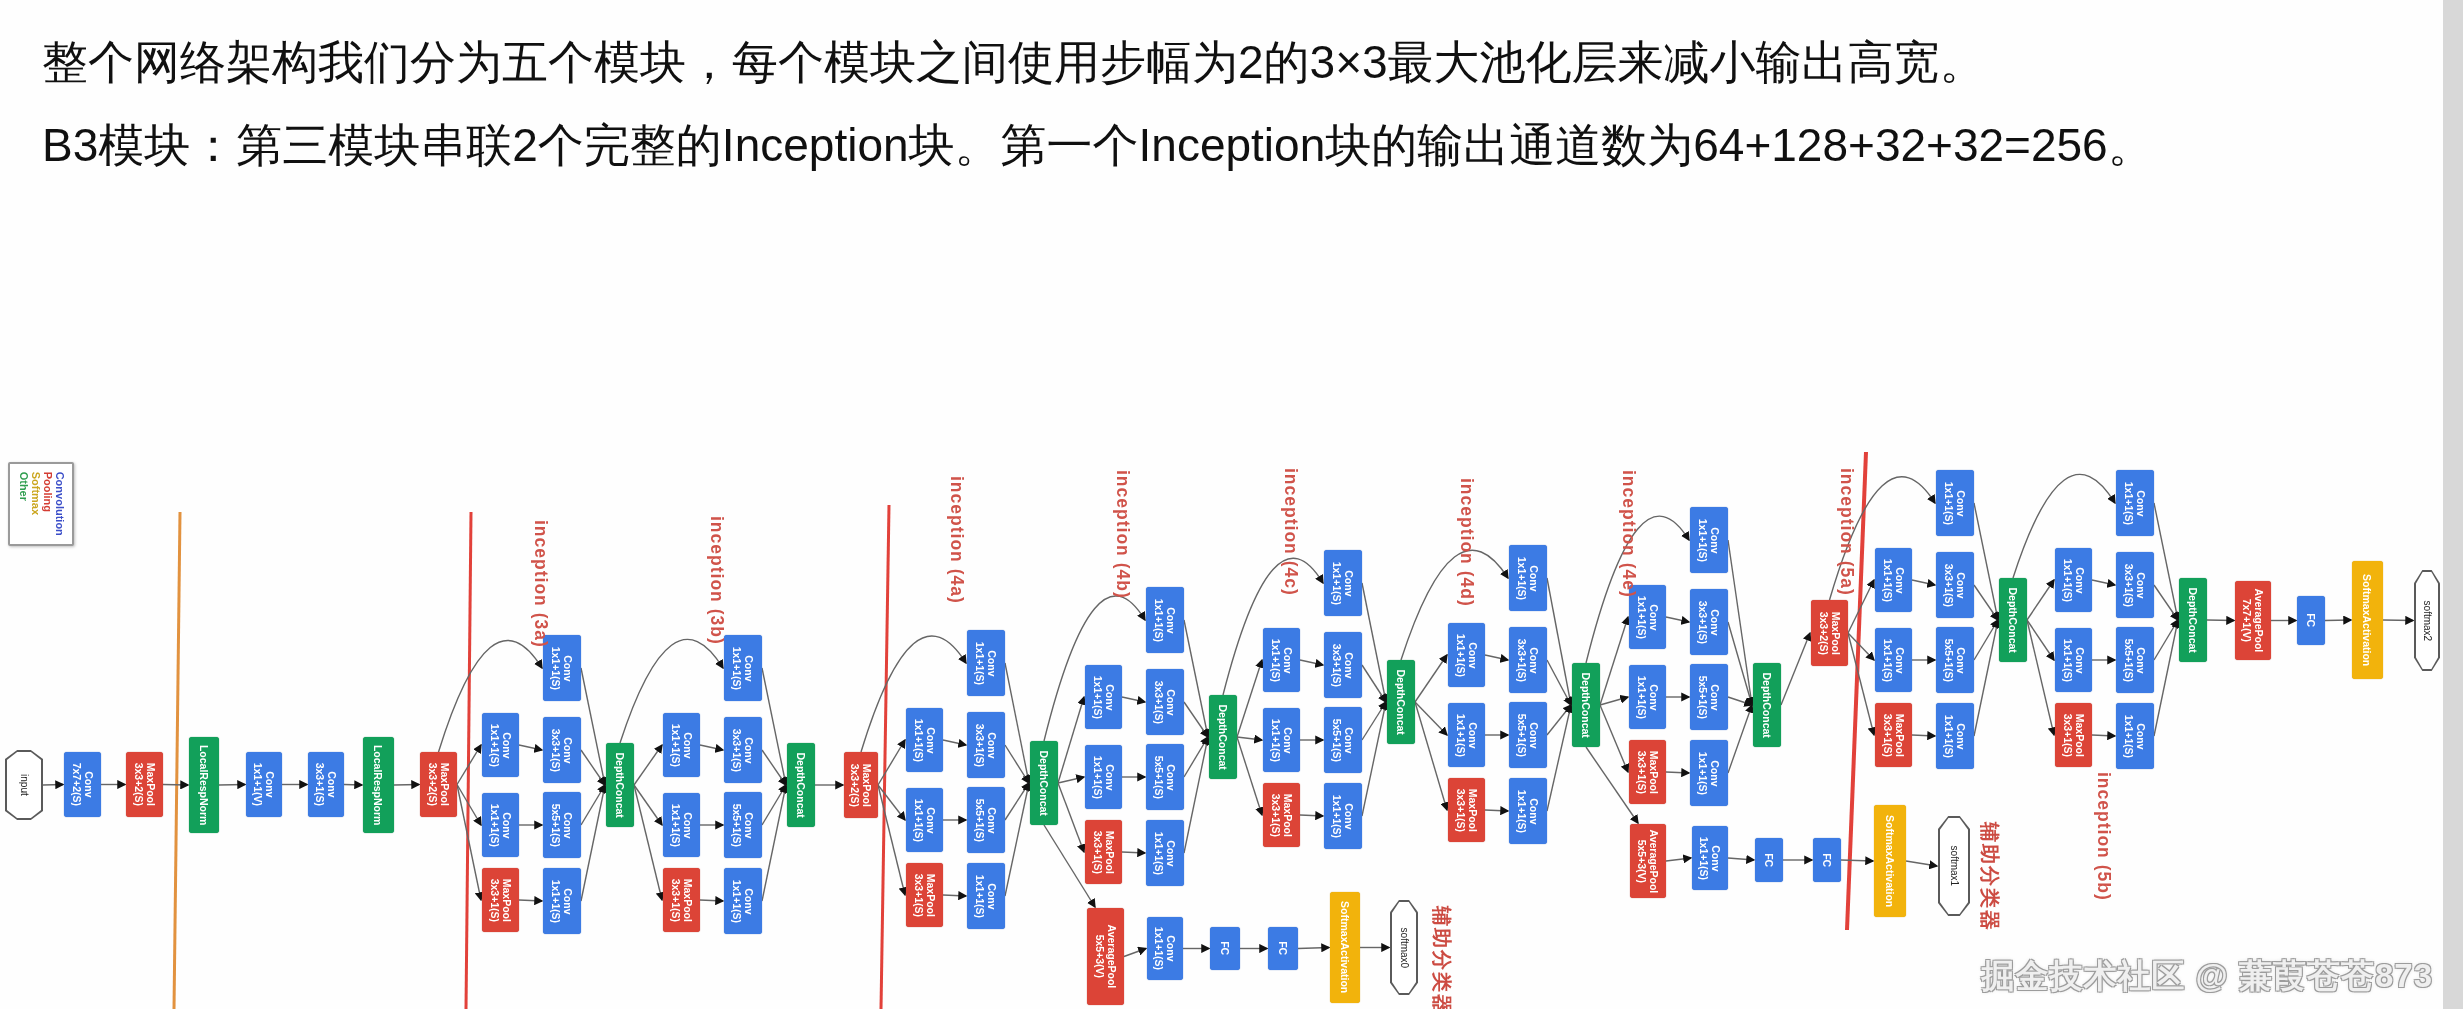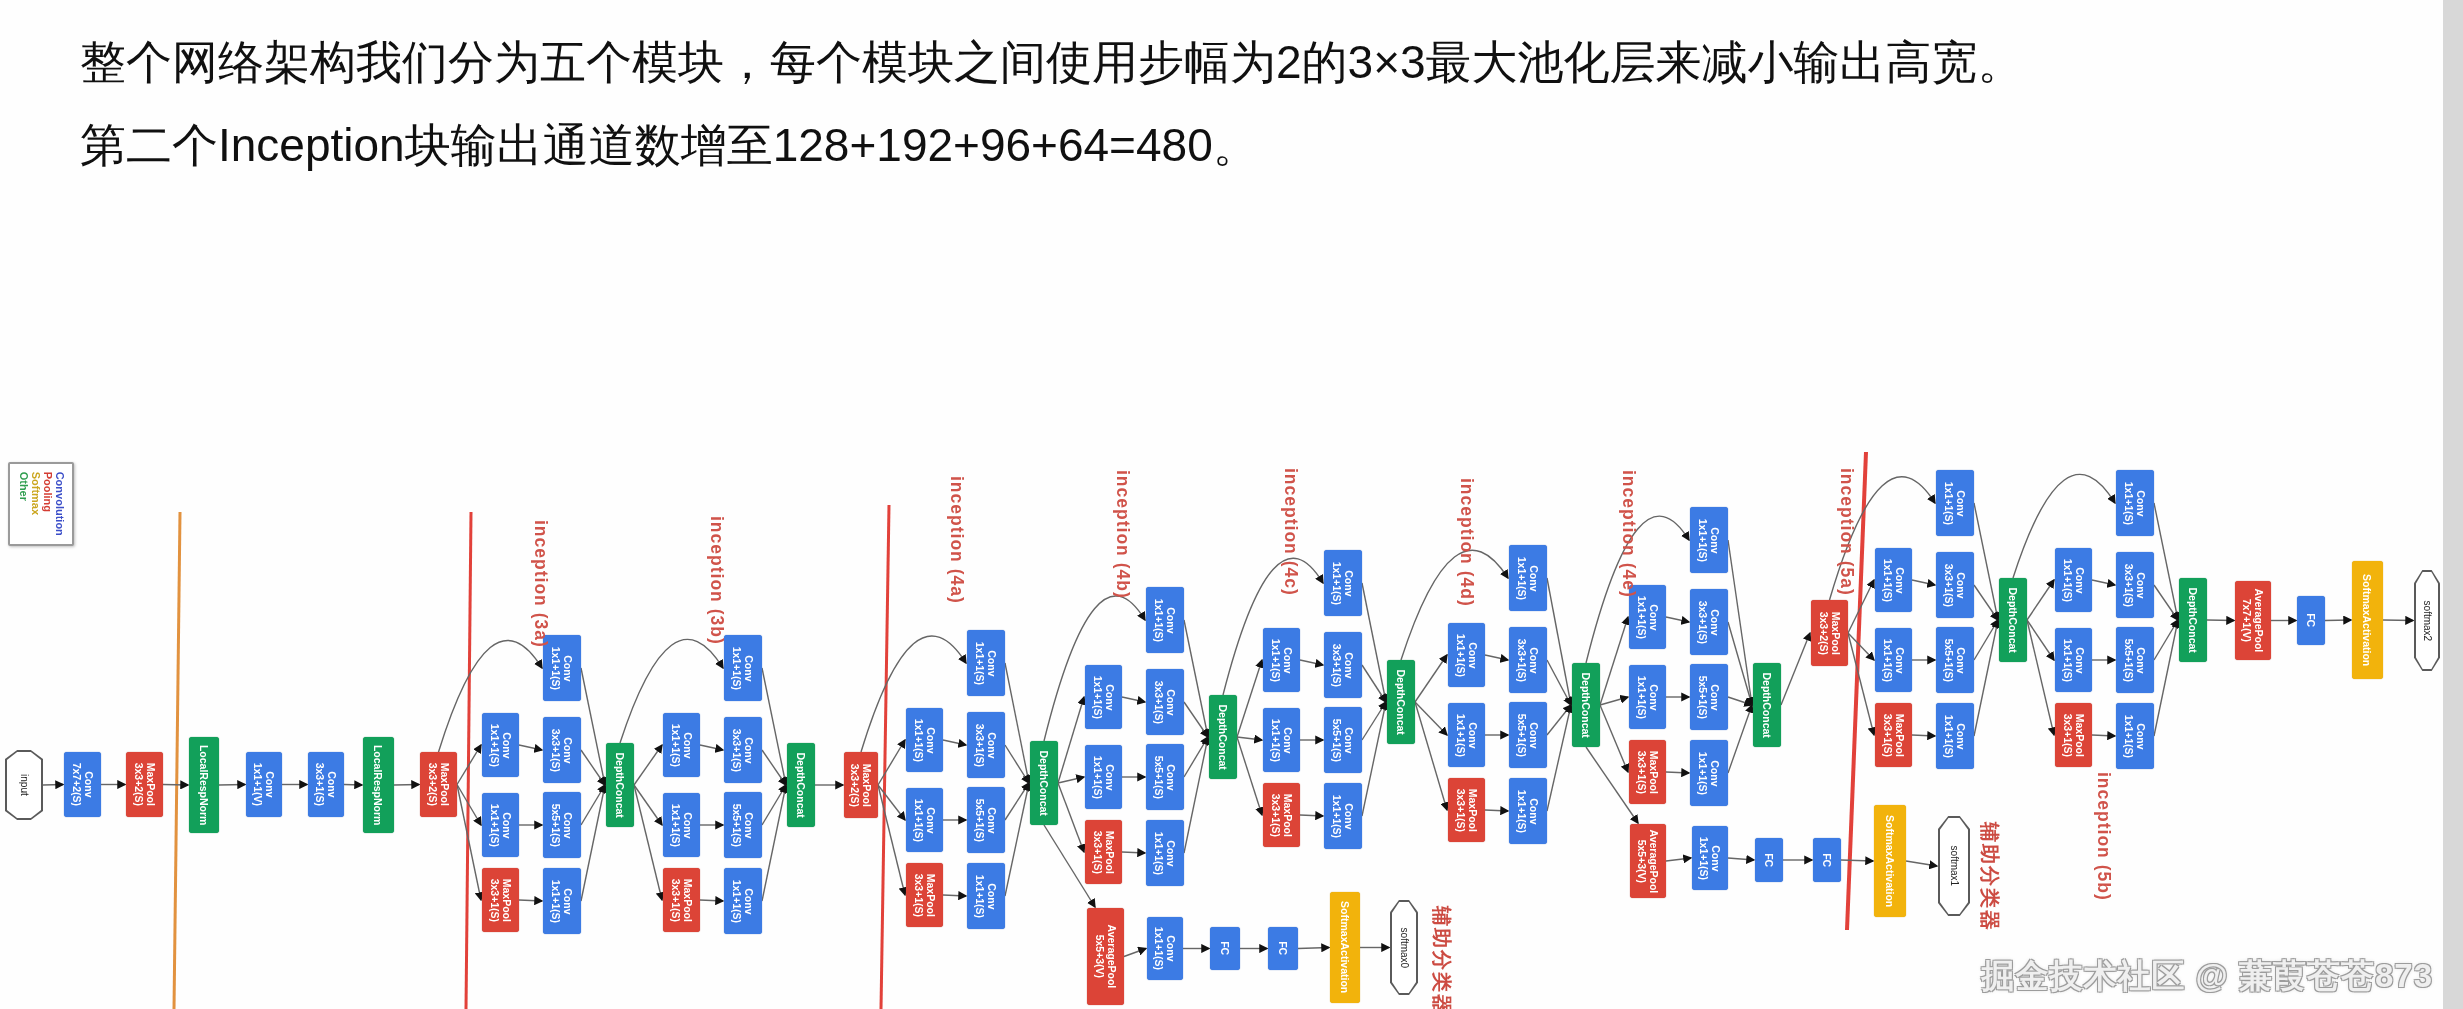--- a/index.html
+++ b/index.html
@@ -1,21 +1,21 @@
 <!DOCTYPE html>
 <html><head>
 <meta charset="utf-8">
 <style>
   html,body { margin:0; padding:0; background:#ffffff; }
   #screen {
     position:relative; width:2463px; height:1009px; overflow:hidden;
     background:#fefefe; font-family:"Liberation Sans", sans-serif;
   }
   
-  .toptext { position:absolute; left:42px; top:21px;margin-left:38px; }
+  .toptext { position:absolute; left:42px; top:21px; }
   .toptext p {
     margin:0; font-size:46px; line-height:83px; color:#101010;
     font-family:"Liberation Sans", sans-serif; white-space:nowrap;
   }
   
   #wires { position:absolute; left:0; top:0; }
   #nodes, #labels { position:absolute; left:0; top:0; width:100%; height:100%; pointer-events:none; }
   
   .node {
     position:absolute; display:flex; align-items:center; justify-content:center;
@@ -59,21 +59,21 @@
     white-space:nowrap;
   }
 </style>
 </head>
 <body>
 
 <div id="screen">
 
   <div class="toptext">
     <p>整个网络架构我们分为五个模块，每个模块之间使用步幅为2的3×3最大池化层来减小输出高宽。</p>
-    <p>第二个Inception块输出通道数增至128+192+96+64=480。</p>
+    <p>B3模块：第三模块串联2个完整的Inception块。第一个Inception块的输出通道数为64+128+32+32=256。</p>
   </div>
 
   <svg id="wires" width="2463" height="1009">
       <defs>
         <marker id="ah" viewBox="0 0 10 10" refX="8.5" refY="5" markerWidth="6.5" markerHeight="6.5" orient="auto">
           <path d="M0,0 L10,5 L0,10 z" fill="#111111"></path>
         </marker>
       </defs>
       <line x1="180" y1="512" x2="174" y2="1009" stroke="#E2923F" stroke-width="3"></line>
       <line x1="471" y1="512" x2="466" y2="1009" stroke="#E2413A" stroke-width="3"></line>

